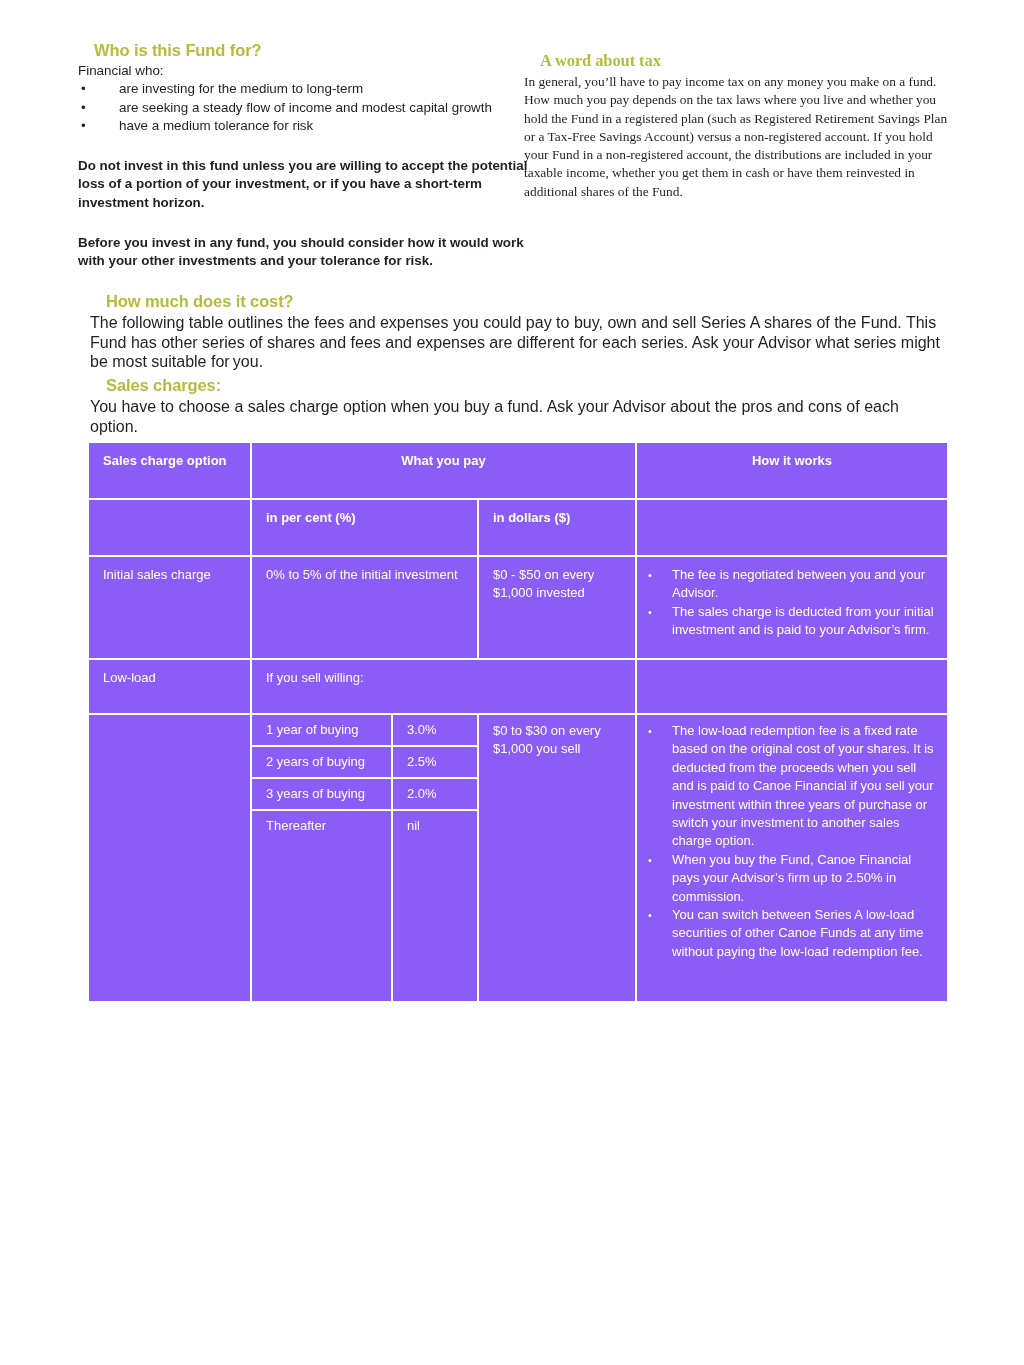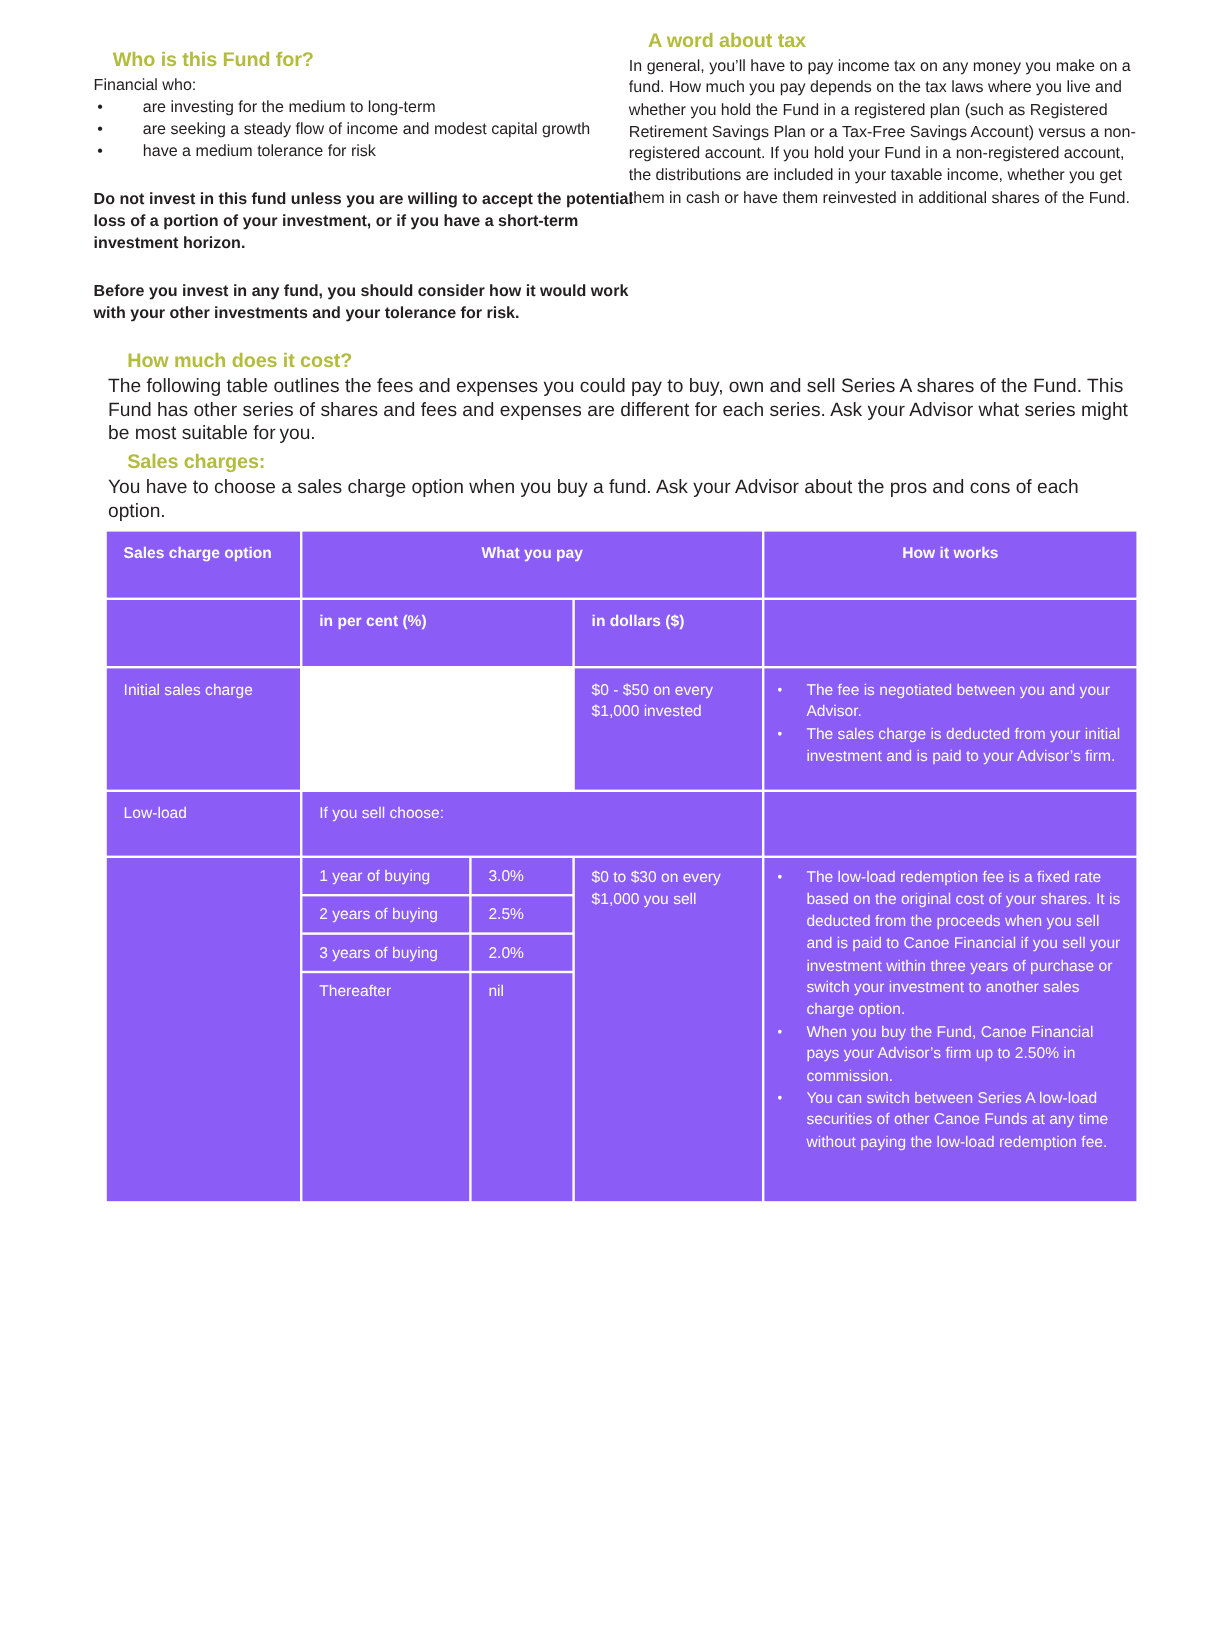--- a/index.html
+++ b/index.html
@@ -35,22 +35,23 @@
   
   .col-left {
     position: absolute;
     left: 78px;
     top: 40px;
     width: 450px;
   }
   .col-right {
     position: absolute;
     left: 524px;
-    top: 24px;
+    top: 51px;
     width: 425px;
+    font-family: Liberation Serif, serif;
   }
   .body-text {
     font-size: 13.4px;
     line-height: 18.3px;
     margin: 0;
     color: #231f20;
   }
   .body-text.bold {
     font-weight: bold;
   }
@@ -210,41 +211,44 @@
       <span class="ctext">in per cent (%)</span>
     </div>
     <div class="cell hdr pad" style="left:390px; top:57px; width:156px; height:55px;">
       <span class="ctext">in dollars ($)</span>
     </div>
     <div class="cell" style="left:548px; top:57px; width:310px; height:55px;"></div>
 
     <div class="cell pad" style="left:0px; top:114px; width:161px; height:101px;">
       <span class="ctext">Initial sales charge</span>
     </div>
+    <div class="cell pad" style="left:163px; top:114px; width:225px; height:101px;">
+      <span class="ctext">0% to 5% of the initial investment</span>
+    </div>
     <div class="cell pad" style="left:390px; top:114px; width:156px; height:101px;">
       <span class="ctext">$0 - $50 on every $1,000 invested</span>
     </div>
     <div class="cell pad" style="left:548px; top:114px; width:310px; height:101px; padding-left:10px;">
       <ul class="cbullets">
         <li>
           <span class="cdot">•</span>
           <span>The fee is negotiated between you and your Advisor.</span>
         </li>
         <li>
           <span class="cdot">•</span>
           <span>The sales charge is deducted from your initial investment and is paid to your Advisor’s firm.</span>
         </li>
       </ul>
     </div>
 
     <div class="cell pad" style="left:0px; top:217px; width:161px; height:53px;">
       <span class="ctext">Low-load</span>
     </div>
     <div class="cell pad" style="left:163px; top:217px; width:383px; height:53px;">
-      <span class="ctext">If you sell choose:</span>
+      <span class="ctext">If you sell willing:</span>
     </div>
     <div class="cell" style="left:548px; top:217px; width:310px; height:53px;"></div>
 
     <div class="cell" style="left:0px; top:272px; width:161px; height:286px;"></div>
 
     <div class="cell pad" style="left:163px; top:272px; width:139px; height:30px; padding-top:6px;">
       <span class="ctext">1 year of buying</span>
     </div>
     <div class="cell pad" style="left:304px; top:272px; width:84px; height:30px; padding-top:6px;">
       <span class="ctext">3.0%</span>

